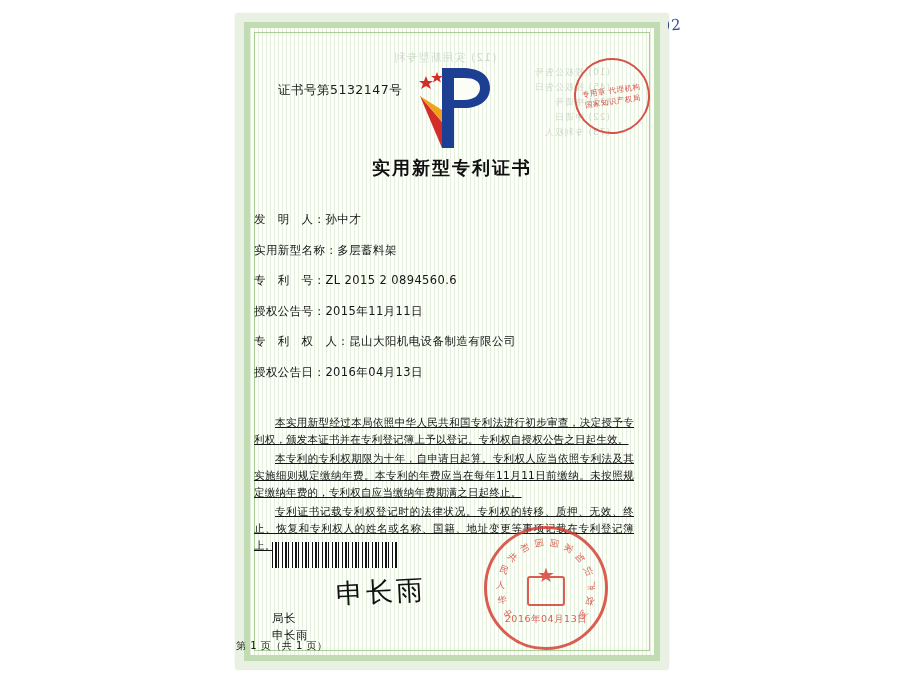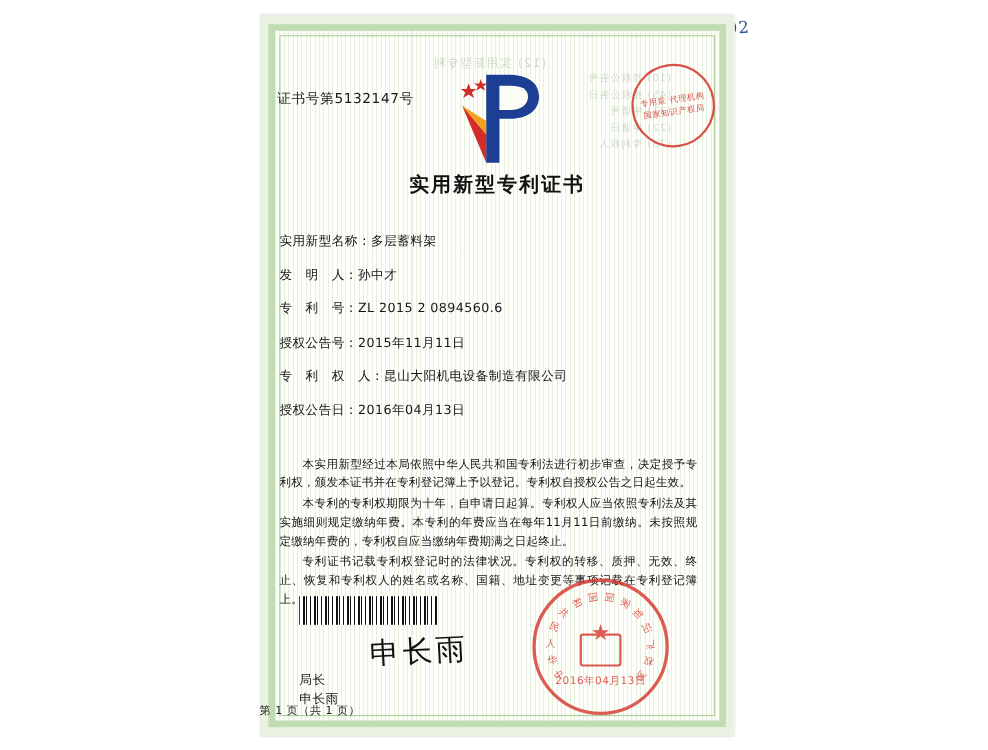--- a/index.html
+++ b/index.html
@@ -85,20 +85,21 @@
 
   
   .cert-no {
     position: absolute;
     left: 16px;
     top: 68px;
     font-size: 12.5px;
     color: #1b1b1b;
     letter-spacing: 0.5px;
     font-family: "DejaVu Sans", sans-serif;
+    padding-left: 26px;
   }
 
   .logo {
     position: absolute;
     left: 176px;
     top: 48px;
     width: 86px;
     height: 92px;
   }
 
@@ -174,20 +175,21 @@
     top: 400px;
     font-size: 10.5px;
     line-height: 17px;
     color: #141414;
     text-align: justify;
     letter-spacing: 0.2px;
   }
   .body-text p {
     margin: 0 16px 2px 0;
     text-indent: 21px;
+    text-decoration: underline;
   }
 
   
   .barcode {
     position: absolute;
     left: 36px;
     top: 528px;
     width: 126px;
     height: 26px;
     background:
@@ -319,24 +321,24 @@
     </div>
 
     <div class="seal-top">
       <div class="st-inner">专用章 代理机构 国家知识产权局</div>
     </div>
 
     <div class="cert-title">实用新型专利证书</div>
 
     <div class="fields">
       <div class="field-row">
+        <span class="field-label">发　明　人：</span><span class="field-value">孙中才</span>
+      </div>
+      <div class="field-row">
         <span class="field-label">实用新型名称：</span><span class="field-value">多层蓄料架</span>
-      </div>
-      <div class="field-row">
-        <span class="field-label">发　明　人：</span><span class="field-value">孙中才</span>
       </div>
       <div class="field-row">
         <span class="field-label">专　利　号：</span><span class="field-value">ZL 2015 2 0894560.6</span>
       </div>
       <div class="field-row">
         <span class="field-label">授权公告号：</span><span class="field-value">2015年11月11日</span>
       </div>
       <div class="field-row">
         <span class="field-label">专　利　权　人：</span><span class="field-value">昆山大阳机电设备制造有限公司</span>
       </div>

